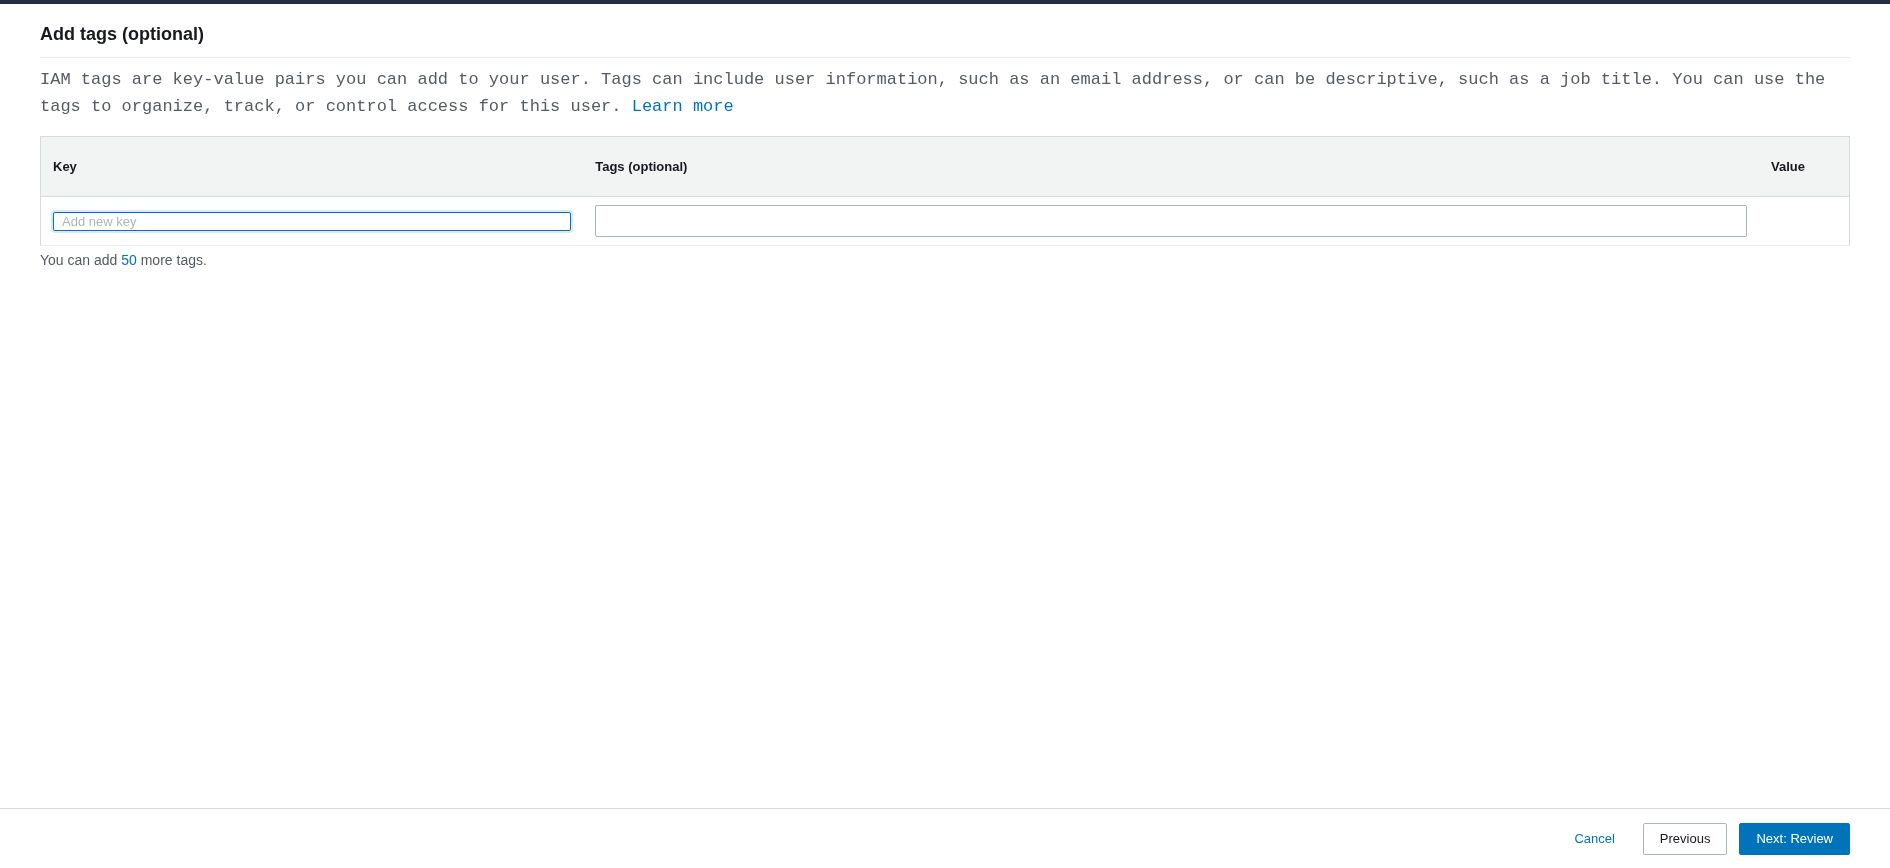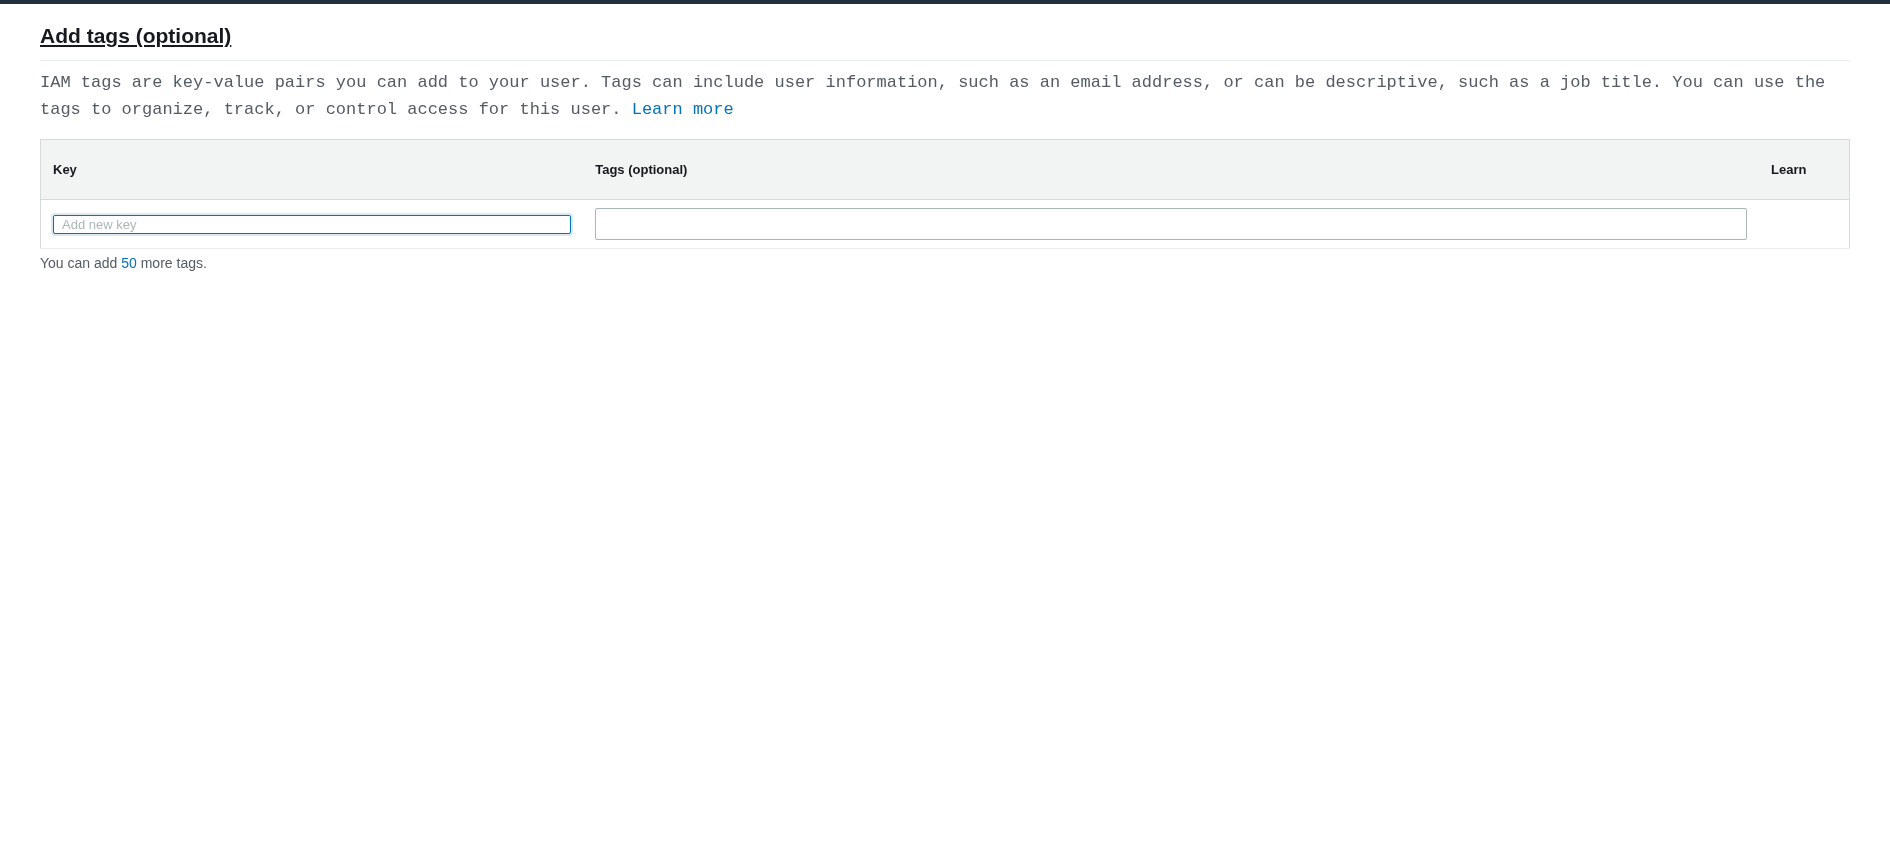--- a/index.html
+++ b/index.html
@@ -73,27 +73,26 @@
     }
 
     .step.active {
       background: #0073bb;
       border-color: #0073bb;
       color: #fff;
       font-weight: 700;
     }
 
     .section-title {
-      font-size: 21px;
+      font-size: 18px;
       font-weight: 600;
       color: #16191f;
       margin-bottom: 8px;
       border-bottom: 1px solid #eaeded;
       padding-bottom: 12px;
-      text-decoration: underline;
     }
 
     .section-description {
       font-size: 17px;
       color: #545b64;
       margin-bottom: 16px;
       line-height: 1.6;
       font-family: Liberation Mono, monospace;
     }
 
@@ -233,21 +232,21 @@
     <p class="section-description">
       <span>IAM tags are key-value pairs you can add to your user. Tags can include user information, such as an email address, or can be descriptive, such as a job title. You can use the tags to organize, track, or control access for this user.</span>
       <a href="#" class="learn-more-link">Learn more</a>
     </p>
 
     <table class="tags-table">
       <thead class="tags-table-header">
         <tr>
           <th class="key-col">Key</th>
           <th class="value-col">Tags (optional)</th>
-          <th class="remove-col">Learn</th>
+          <th class="remove-col">Value</th>
         </tr>
       </thead>
       <tbody>
         <tr>
           <td class="key-col">
             <input type="text" class="tag-input" placeholder="Add new key" style="">
           </td>
           <td class="value-col">
             <input type="text" class="tag-input-value" style="">
           </td>
@@ -256,13 +255,18 @@
         </tr>
       </tbody>
     </table>
 
     <p class="tags-info">
       <span>You can add </span><span class="tags-count">50</span><span> more tags.</span>
     </p>
 
   </div>
 
+  <div class="footer">
+    <a href="#" class="btn btn-cancel">Cancel</a>
+    <button class="btn btn-secondary">Previous</button>
+    <button class="btn btn-primary">Next: Review</button>
+  </div>
 </div>
 
 </body></html>

